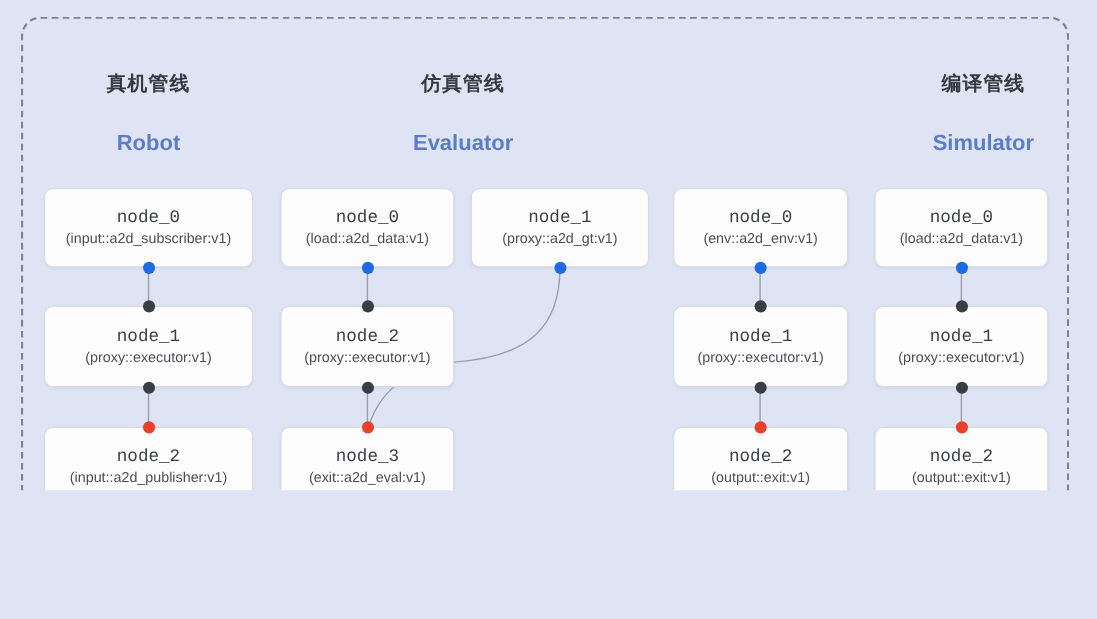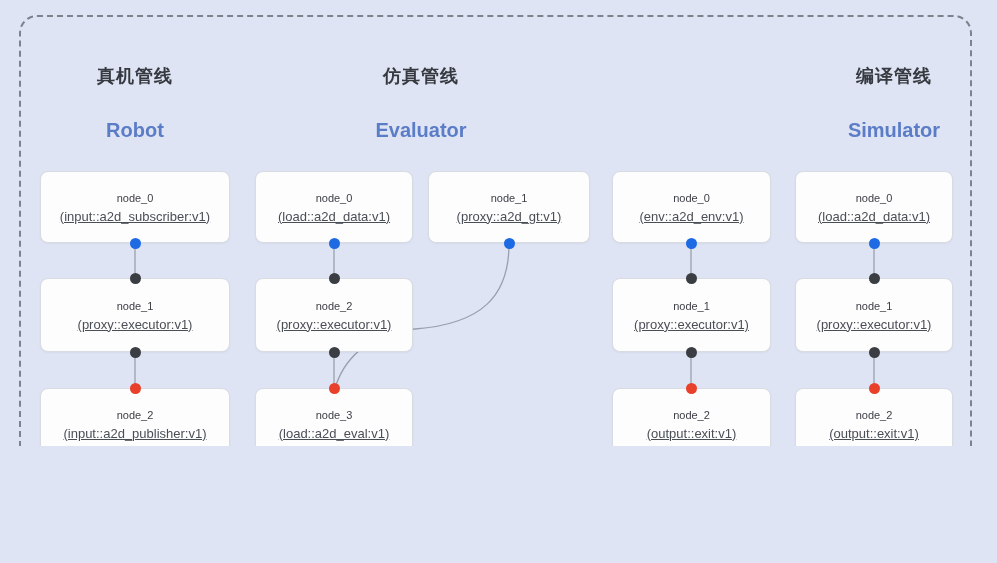--- a/index.html
+++ b/index.html
@@ -51,22 +51,22 @@
   .node{
     position:absolute;z-index:2;
     background:var(--node-bg);
     border:1px solid var(--node-border);
     border-radius:8px;
     display:flex;flex-direction:column;
     align-items:center;justify-content:center;
     gap:3px;
     box-shadow:0 1px 2px rgba(40,50,80,0.05);
   }
-  .node-name{font-size:11px;color:var(--node-name);line-height:16px;}
-  .node-type{font-size:13px;color:var(--node-type);line-height:16px;text-decoration:underline;}
+  .node-name{font-size:16px;color:var(--node-name);line-height:16px;font-family:Liberation Mono, monospace;}
+  .node-type{font-size:13px;color:var(--node-type);line-height:16px;}
   .dot{
     position:absolute;z-index:3;
     width:11px;height:11px;border-radius:50%;
   }
   .dot.blue{background:var(--port-input);}
   .dot.dark{background:var(--port-mid);}
   .dot.red{background:var(--port-output);}
 </style>
 </head>
 <body>
@@ -122,21 +122,21 @@
   <div class="node" style="left:428px;top:171px;width:162px;height:72px;">
     <div class="node-name">node_1</div>
     <div class="node-type">(proxy::a2d_gt:v1)</div>
   </div>
   <div class="node" style="left:255px;top:278px;width:158px;height:74px;">
     <div class="node-name">node_2</div>
     <div class="node-type">(proxy::executor:v1)</div>
   </div>
   <div class="node" style="left:255px;top:388px;width:158px;height:72px;">
     <div class="node-name">node_3</div>
-    <div class="node-type">(load::a2d_eval:v1)</div>
+    <div class="node-type">(exit::a2d_eval:v1)</div>
   </div>
 
   <div class="node" style="left:612px;top:171px;width:159px;height:72px;">
     <div class="node-name">node_0</div>
     <div class="node-type">(env::a2d_env:v1)</div>
   </div>
   <div class="node" style="left:612px;top:278px;width:159px;height:74px;">
     <div class="node-name">node_1</div>
     <div class="node-type">(proxy::executor:v1)</div>
   </div>

